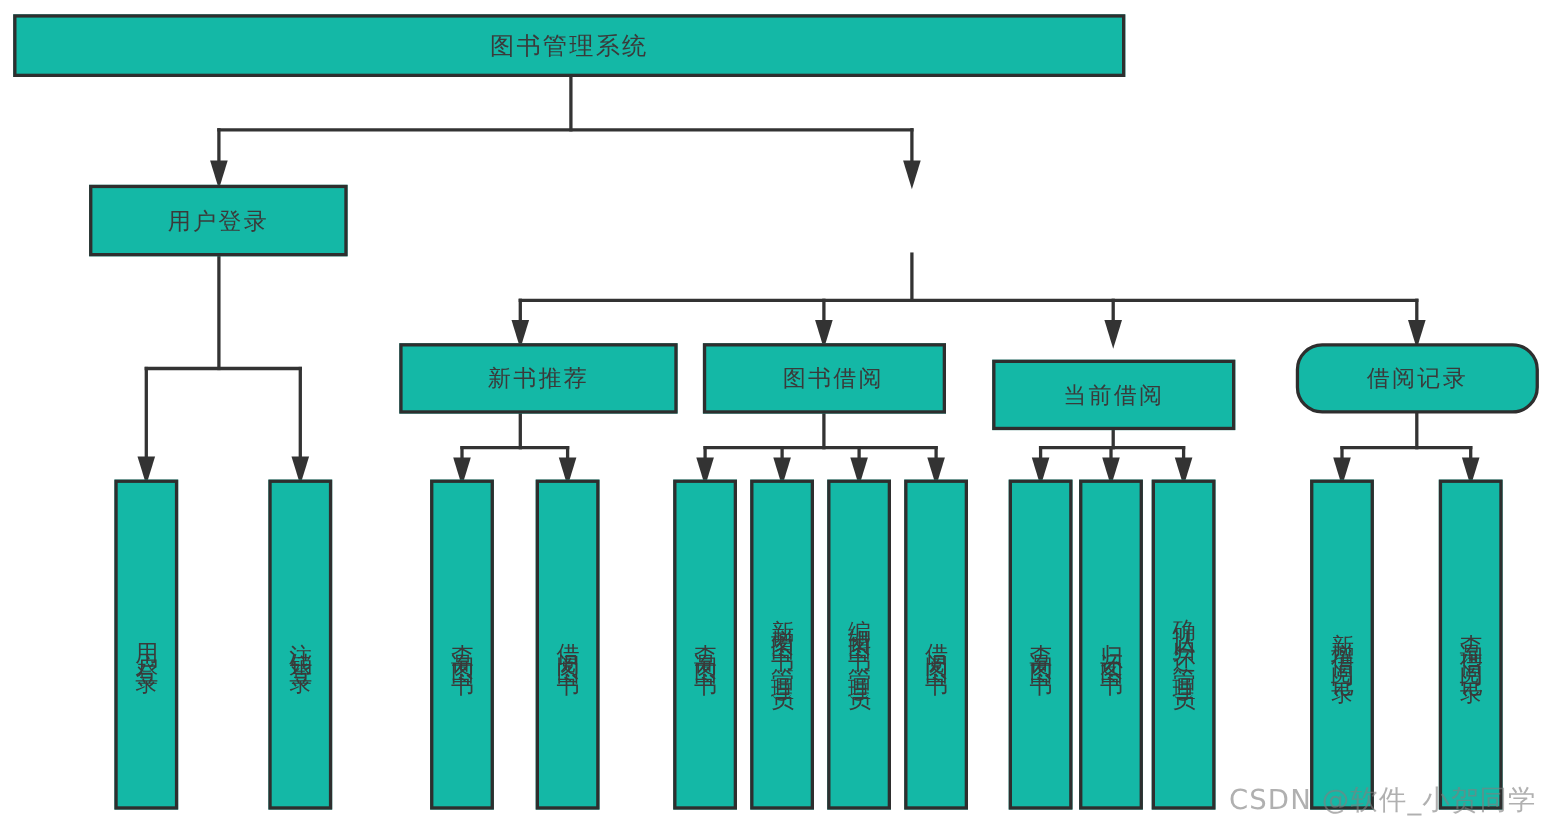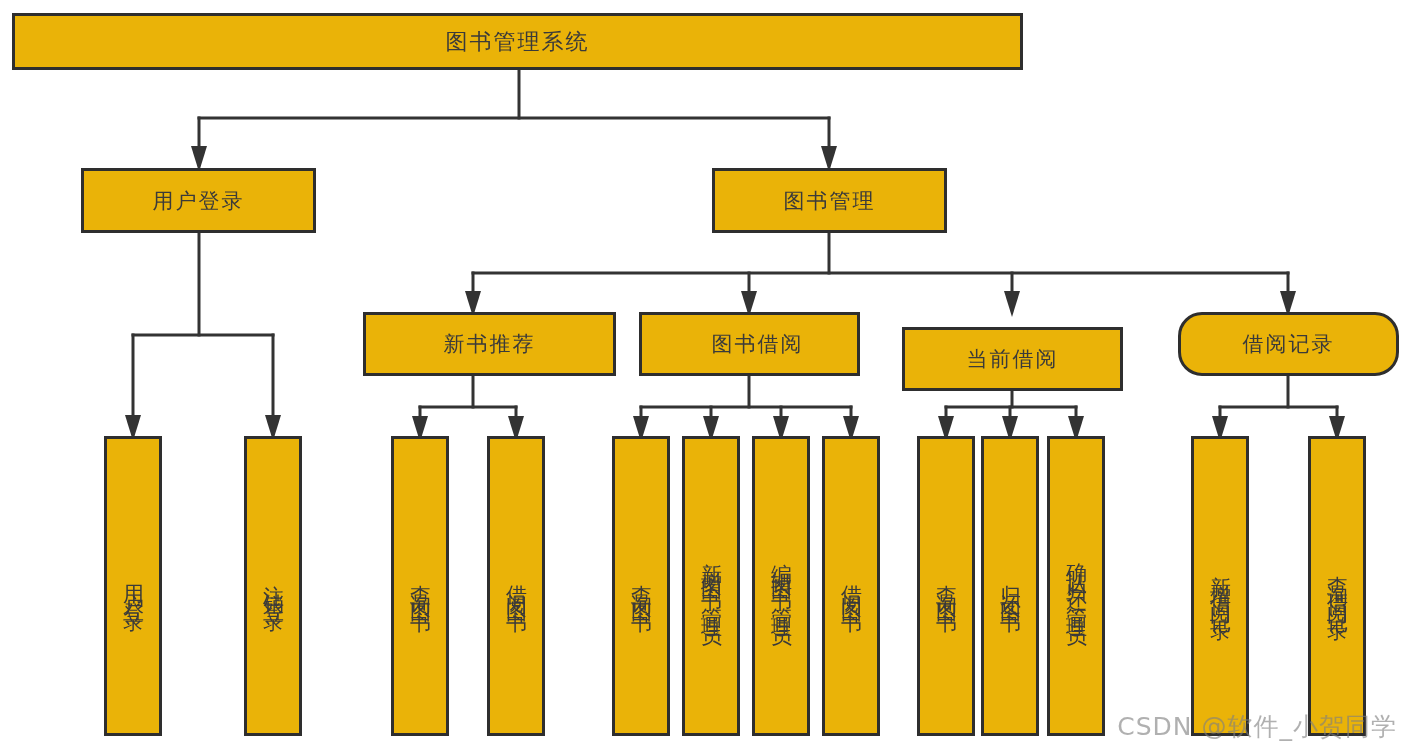--- a/index.html
+++ b/index.html
@@ -28,21 +28,21 @@
     stroke-linecap: square;
   }
   .wires polygon {
     fill: #333333;
     stroke: none;
   }
   .box {
     position: absolute;
     box-sizing: border-box;
     border: 3px solid #2e2e2e;
-    background: #eab308;
+    background: #14b8a6;
     display: flex;
     align-items: center;
     justify-content: center;
     color: #3a3a3a;
   }
   .hlabel {
     font-size: 21px;
     letter-spacing: 2px;
     white-space: nowrap;
   }
@@ -176,23 +176,20 @@
     </g>
   </svg>
 
   <div class="box root n-root">
     <span class="hlabel">图书管理系统</span>
   </div>
 
   <div class="box n-login">
     <span class="hlabel">用户登录</span>
   </div>
-  <div class="box n-mgmt">
-    <span class="hlabel">图书管理</span>
-  </div>
 
   <div class="box n-rec">
     <span class="hlabel">新书推荐</span>
   </div>
   <div class="box n-bor">
     <span class="hlabel">图书借阅</span>
   </div>
   <div class="box n-cur">
     <span class="hlabel">当前借阅</span>
   </div>

